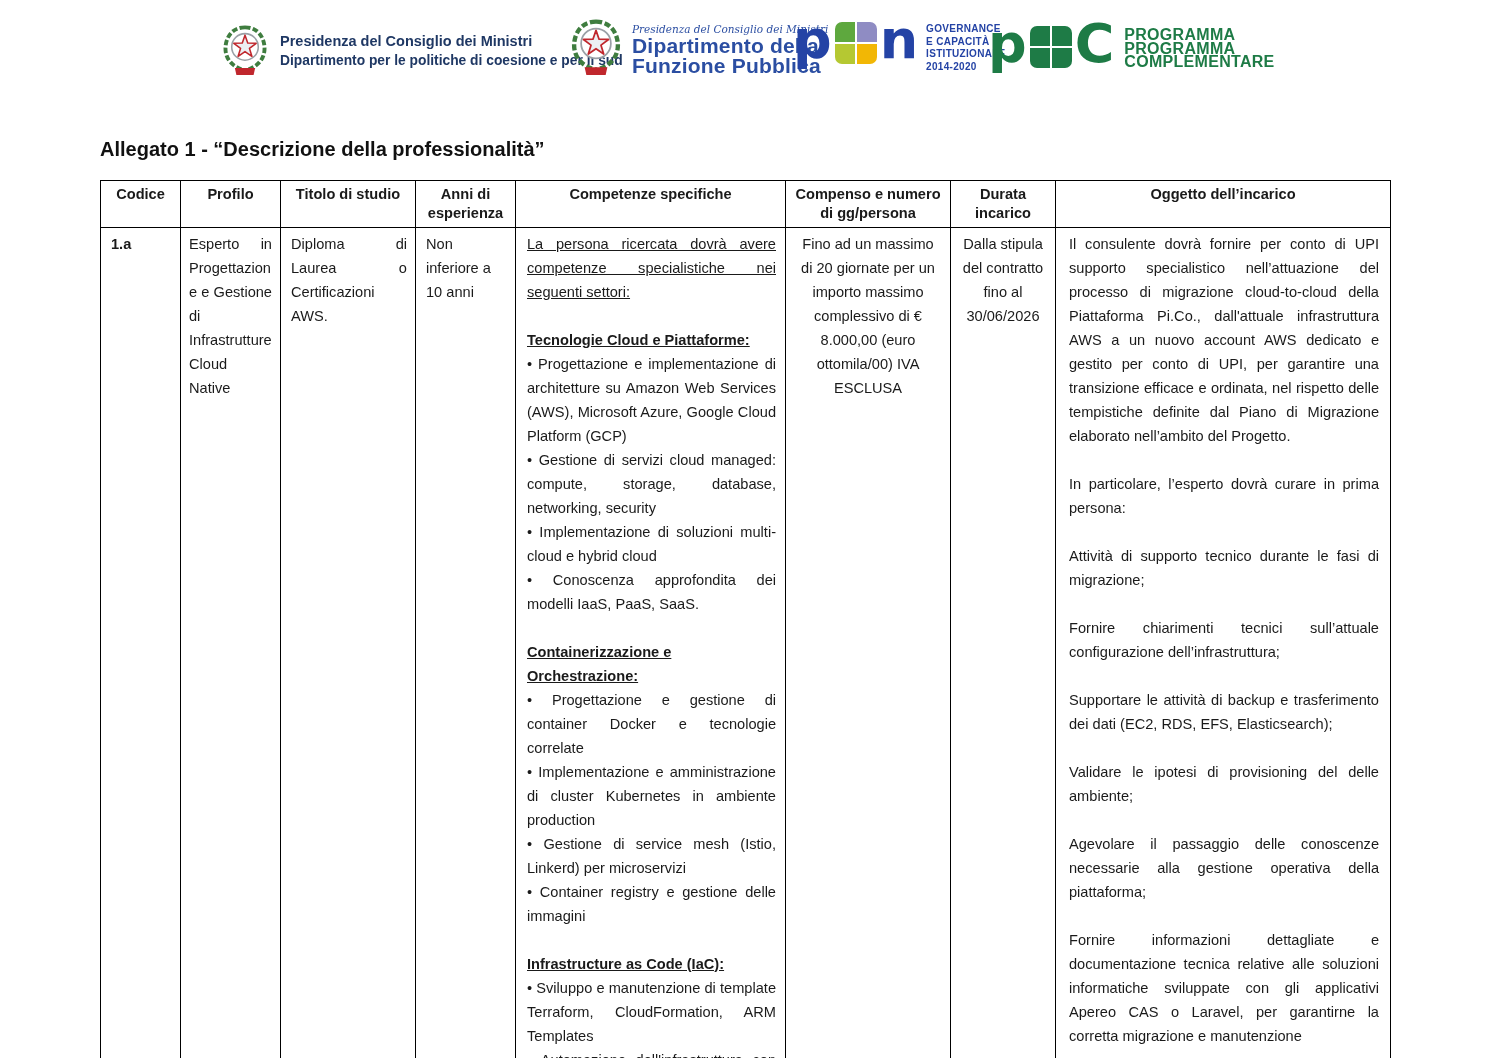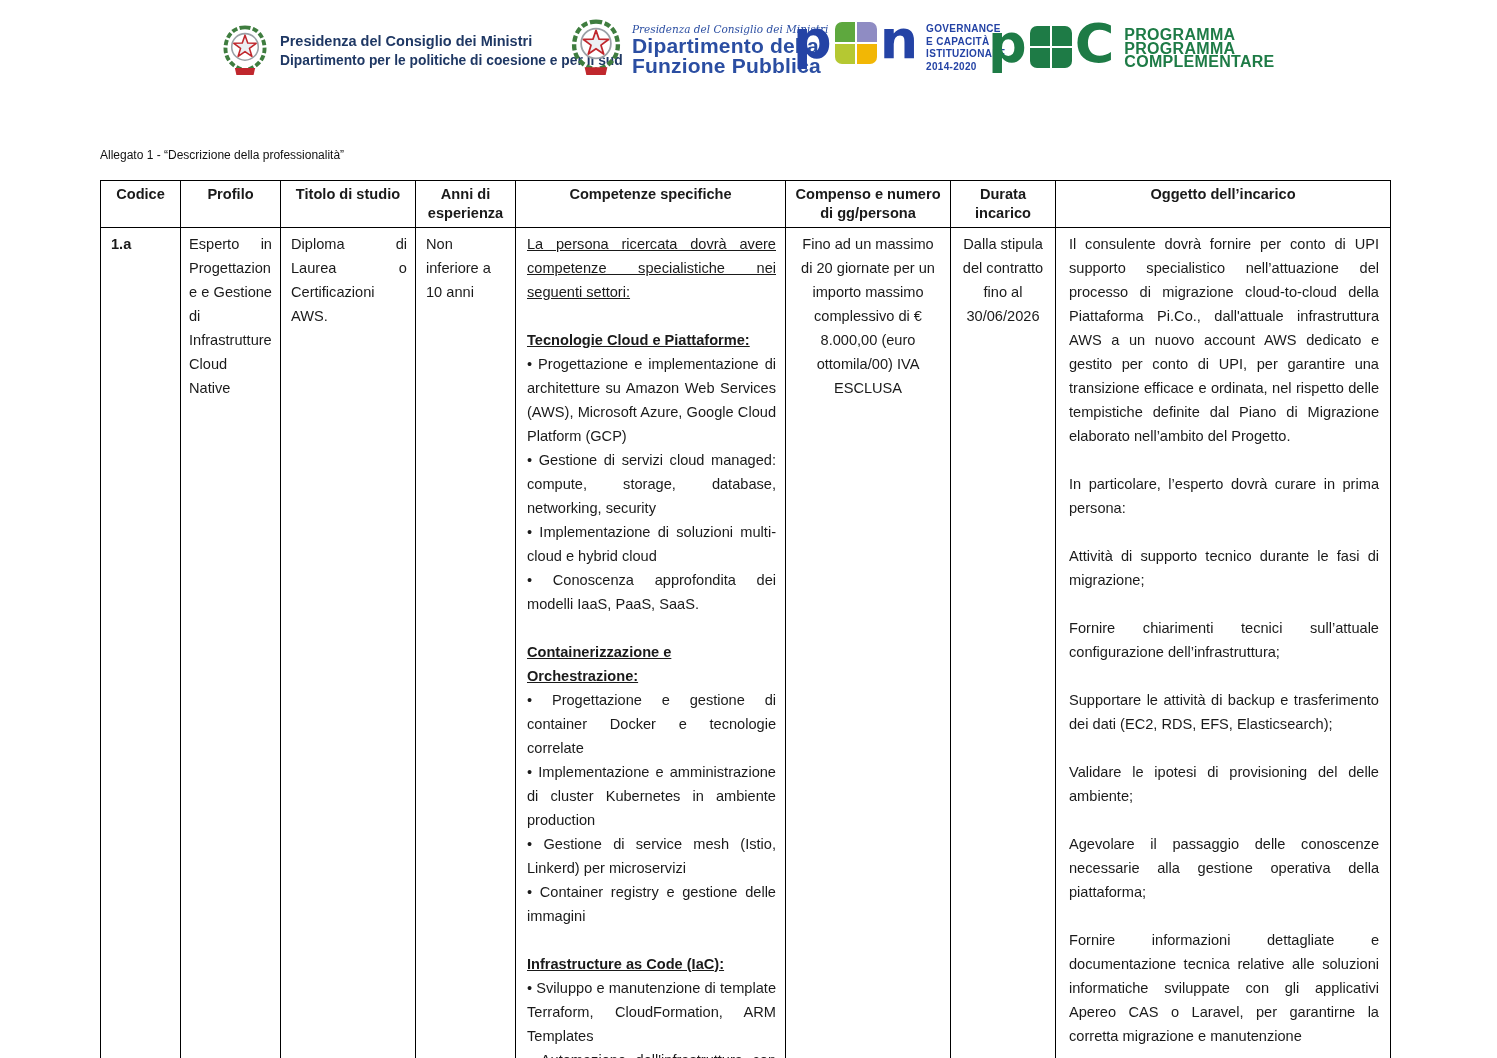--- a/index.html
+++ b/index.html
@@ -37,21 +37,21 @@
   .quad { display: grid; grid-template-columns: 20px 20px; grid-template-rows: 20px 20px; gap: 2px; margin: 2px 3px 0 3px; }
   .quad span:nth-child(1) { border-top-left-radius: 7px; }
   .quad span:nth-child(2) { border-top-right-radius: 7px; }
   .quad span:nth-child(3) { border-bottom-left-radius: 7px; }
   .quad span:nth-child(4) { border-bottom-right-radius: 7px; }
 
   .pon-text { margin-left: 8px; margin-top: 3px; font-weight: bold; font-size: 10px; line-height: 12.5px; color: #2443a5; letter-spacing: 0.3px; }
   .poc-text { margin-left: 10px; margin-top: 4px; font-weight: bold; font-size: 16px; line-height: 13.5px; color: #1e7b46; letter-spacing: 0.3px; }
 
   
-  .doc-title { position: absolute; left: 100px; top: 148px; font-size: 12px; font-weight: normal; color: #111; }
+  .doc-title { position: absolute; left: 100px; top: 138px; font-size: 20px; font-weight: bold; color: #111; }
 
   
   table.main {
     position: absolute; left: 100px; top: 180px;
     width: 1290px;
     border-collapse: collapse; table-layout: fixed;
     background: #fff;
   }
   table.main th, table.main td {
     border: 1px solid #000;

